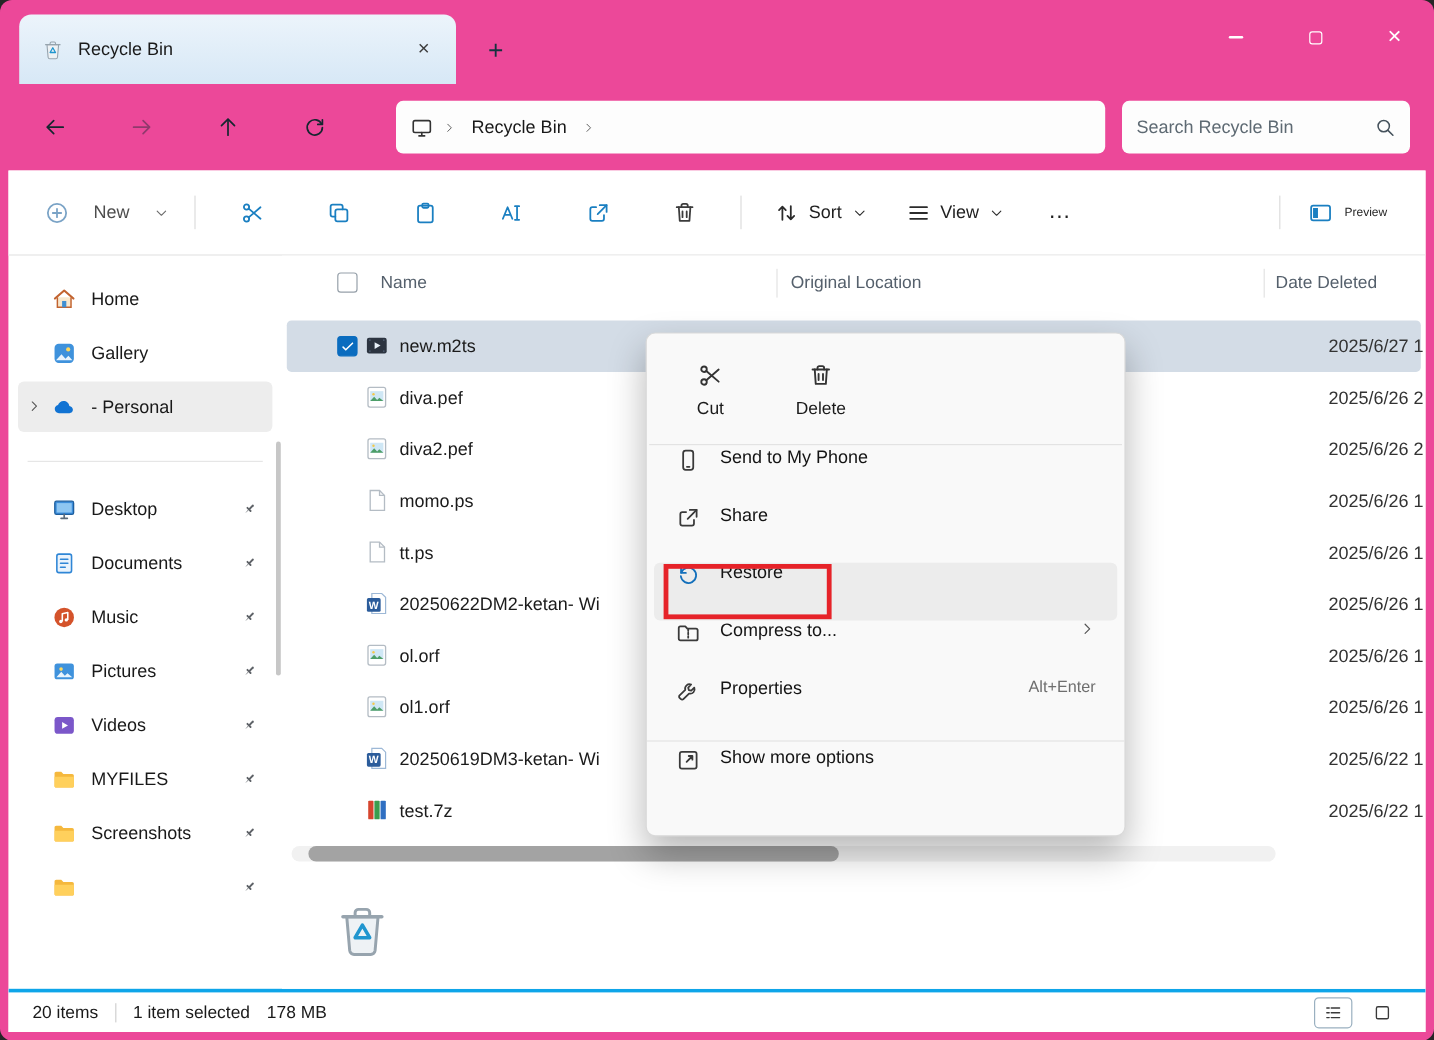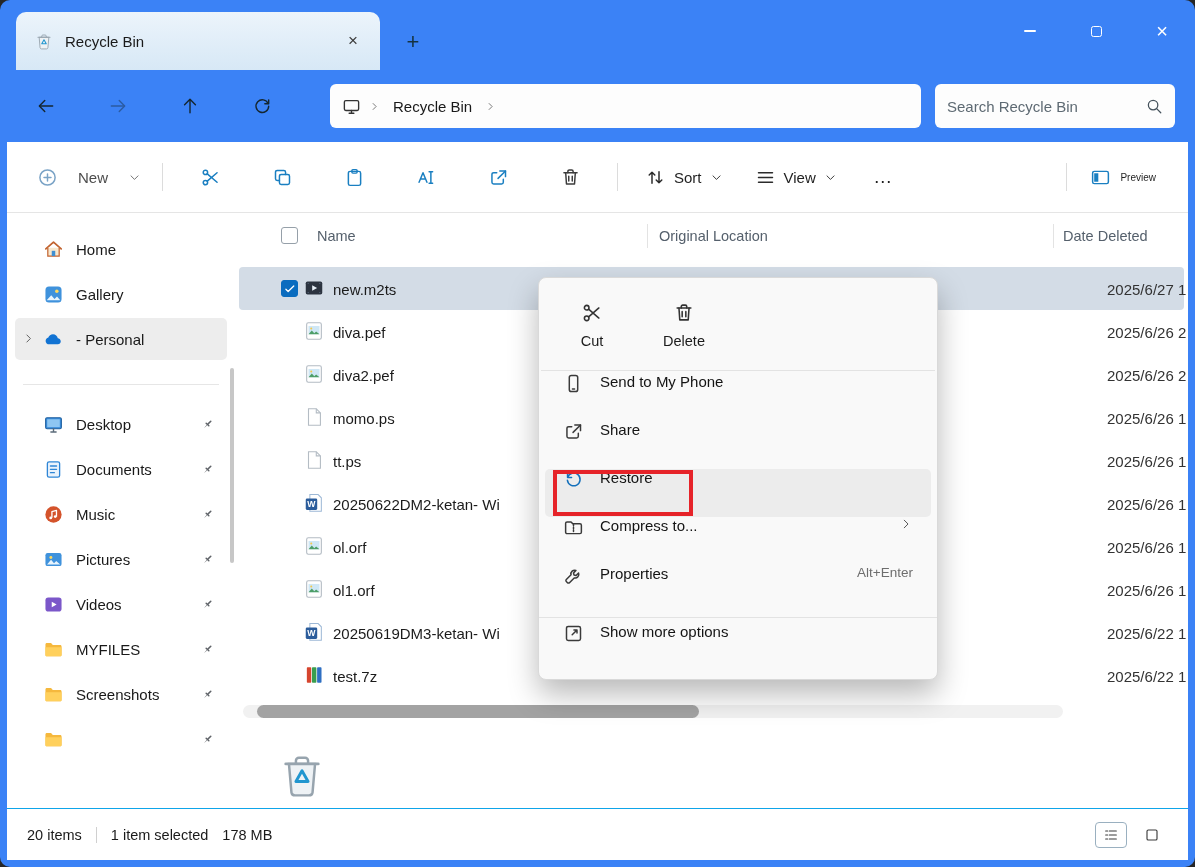--- a/index.html
+++ b/index.html
@@ -1,18 +1,18 @@
 <!DOCTYPE html>
 <html><head>
 <meta charset="utf-8">
 <style>
 *{margin:0;padding:0;box-sizing:border-box;}
 html,body{width:1195px;height:867px;}
 body{font-family:"Liberation Sans","DejaVu Sans",sans-serif;background:#262626;overflow:hidden;position:relative;}
-.window{position:absolute;inset:0;background:#3b82f6;border-radius:10px;overflow:hidden;}
+.window{position:absolute;inset:0;background:#ec4899;border-radius:10px;overflow:hidden;}
 svg{display:block;width:100%;height:100%;}
 .st{stroke:currentColor;fill:none;stroke-width:1.7;stroke-linecap:round;stroke-linejoin:round;}
 .f{fill:currentColor;}
 
 
 .titlebar{position:absolute;top:0;left:0;right:0;height:70px;}
 .tab{position:absolute;left:16px;top:12px;width:364px;height:58px;border-radius:10px 10px 0 0;
      background:linear-gradient(180deg,#ecf4fb,#d7e8f6);display:flex;align-items:center;gap:11px;padding:0 12px 0 18px;}
 .tab-icon{width:20px;height:20px;flex:0 0 auto;}
 .tab-title{flex:1;font-size:15px;color:#1a1a1a;white-space:nowrap;overflow:hidden;}
@@ -87,30 +87,30 @@
 .checkbox.on{visibility:visible;background:#0a6cbf;border-color:#0a6cbf;}
 .ck{width:12px;height:12px;display:block;}
 .f-icon{position:absolute;left:64px;top:10px;width:22px;height:22px;}
 .f-name{position:absolute;left:94px;top:50%;transform:translateY(-50%);white-space:nowrap;}
 .f-date{position:absolute;left:868px;top:50%;transform:translateY(-50%);white-space:nowrap;color:#333;}
 .hscroll{position:absolute;top:492px;left:8px;width:820px;height:13px;border-radius:7px;background:#f1f1f1;}
 .hthumb{position:absolute;left:14px;top:0;width:442px;height:13px;border-radius:7px;background:#a3a3a3;}
 .bin-preview{position:absolute;left:40px;top:532px;width:54px;height:58px;}
 
 
-.statusbar{height:52px;flex:0 0 auto;border-top:1px solid #0ea5e9;display:flex;align-items:center;gap:14px;padding:0 20px;background:#fff;font-size:14.5px;color:#1a1a1a;}
+.statusbar{height:36px;flex:0 0 auto;border-top:3px solid #0ea5e9;display:flex;align-items:center;gap:14px;padding:0 20px;background:#fff;font-size:14.5px;color:#1a1a1a;}
 .status-sep{width:1px;height:16px;background:#d0d0d0;}
 .status-right{margin-left:auto;display:flex;align-items:center;gap:9px;}
 .view-btn{width:32px;height:26px;border-radius:4px;display:flex;align-items:center;justify-content:center;color:#3a3a3a;}
 .view-btn.active{border:1px solid #9ab0c0;background:#fff;}
 .view-btn .ci{width:16px;height:16px;}
 
 
 .ctx{position:absolute;left:538px;top:277px;width:400px;background:#f9f9f9;border:1px solid #d9d9d9;border-radius:8px;
-     box-shadow:0 14px 30px rgba(0,0,0,.28);padding-bottom:8px;z-index:50;}
+     box-shadow:0 14px 30px rgba(0,0,0,.28);padding-bottom:25px;z-index:50;}
 .ctx-top{display:flex;gap:10px;padding:10px 12px 6px;}
 .ctx-top-btn{width:82px;height:74px;border-radius:5px;display:flex;flex-direction:column;align-items:center;justify-content:center;gap:9px;font-size:14.5px;color:#1b1b1b;}
 .ctx-top-btn .c-icon{width:22px;height:22px;color:#333;}
 .ctx-sep{height:1px;background:#e3e3e3;margin:2px 2px;}
 .ctx-item{height:48px;margin:0 6px;padding:0 18px;border-radius:5px;display:flex;align-items:flex-start;gap:16px;font-size:15px;color:#141414;position:relative;}
 .ctx-item.hl{background:#ececec;}
 .ctx-item.separated{margin-top:10px;}
 .ctx-item.separated::before{content:"";position:absolute;left:-6px;right:-6px;top:-6px;height:1px;background:#e3e3e3;}
 .c-icon{width:21px;height:21px;flex:0 0 auto;color:#3a3a3a;}
 .c-icon.blue{color:#1470bb;}

